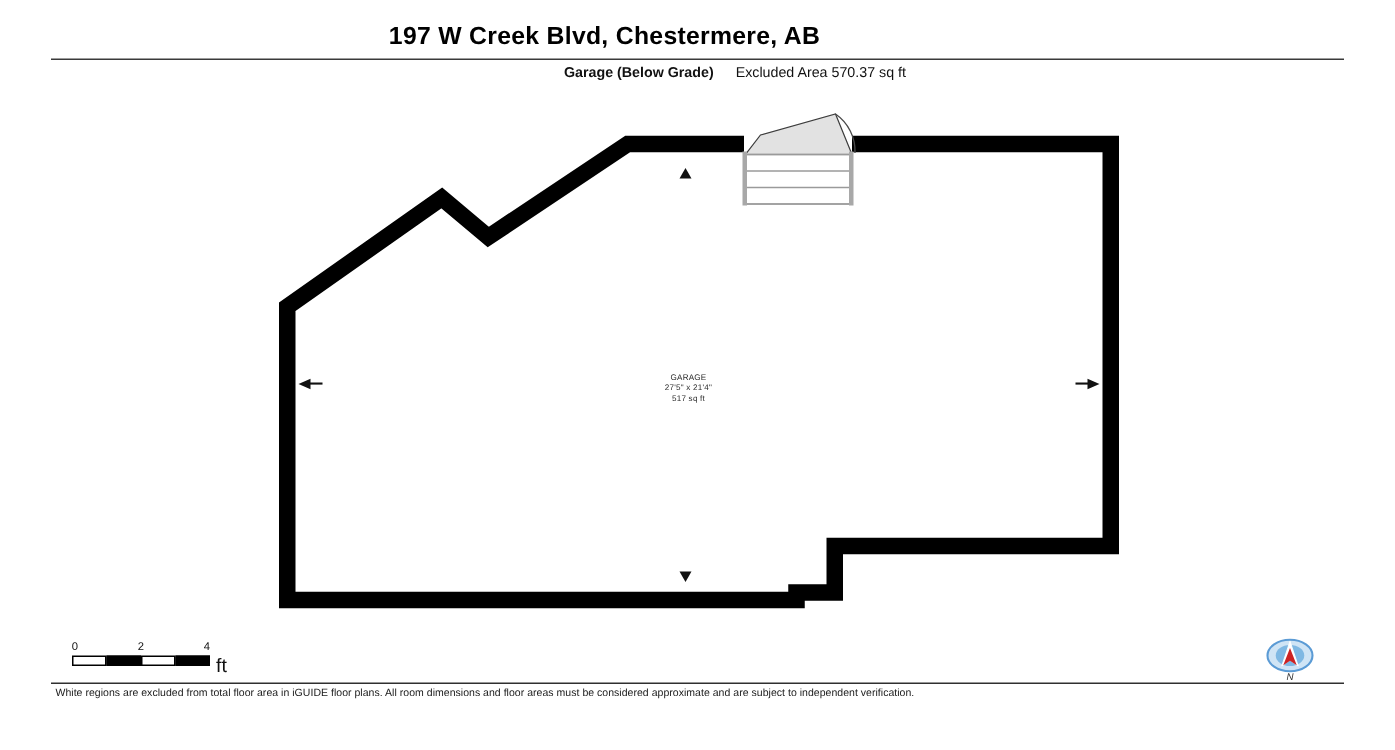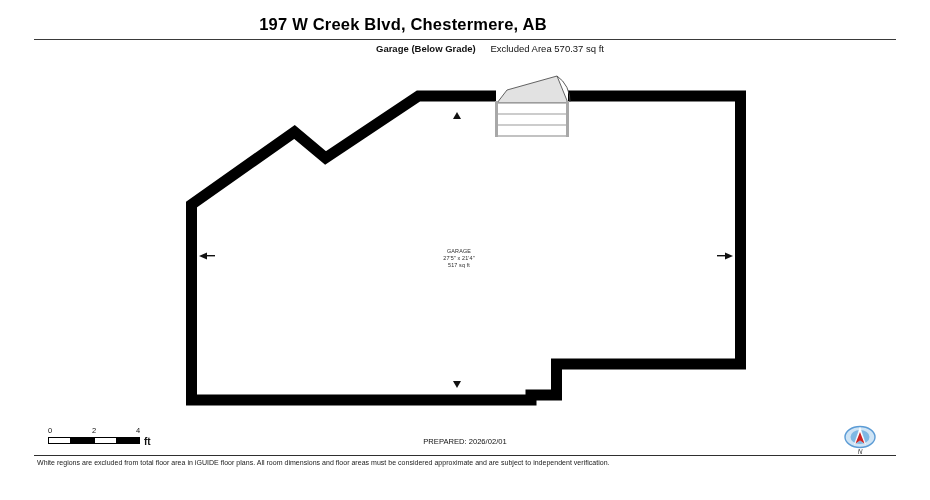--- a/index.html
+++ b/index.html
@@ -100,22 +100,22 @@
     position: absolute;
     font-size: 7.5px;
     color: #111;
     top: -11px;
     transform: translateX(-50%);
   }
   #sb-unit {
     position: absolute;
     left: 96px;
     top: -1px;
-    font-size: 10px;
-    font-weight: bold;
+    font-size: 13px;
+    font-weight: normal;
     color: #111;
   }
 
   #prepared {
     position: absolute;
     top: 437px;
     left: 0;
     width: 930px;
     text-align: center;
     font-size: 7.6px;
@@ -240,21 +240,20 @@
     <div class="sb-seg sb-white" style="left:0px;  width:23px;"></div>
     <div class="sb-seg sb-black" style="left:23px; width:23px;"></div>
     <div class="sb-seg sb-white" style="left:46px; width:23px;"></div>
     <div class="sb-seg sb-black" style="left:69px; width:23px;"></div>
     <span class="sb-tick" style="left:2px;">0</span>
     <span class="sb-tick" style="left:46px;">2</span>
     <span class="sb-tick" style="left:90px;">4</span>
     <span id="sb-unit">ft</span>
   </div>
 
-  <div id="prepared">PREPARED: 2026/02/01</div>
 
   <div id="compass">
     <svg width="44" height="30" viewBox="0 0 44 30" xmlns="http://www.w3.org/2000/svg">
       <ellipse cx="22" cy="13" rx="15" ry="10.5" fill="#cfe4f5" stroke="#5b9bd5" stroke-width="1.4"></ellipse>
       <ellipse cx="22" cy="13" rx="9.5" ry="7" fill="#7fb8e3" stroke="none"></ellipse>
       <path d="M 22 3.5 L 16.5 20 L 22 16 L 27.5 20 Z" fill="#ffffff" stroke="#ffffff" stroke-width="0.6"></path>
       <path d="M 22 8 L 17.5 19.5 L 22 16.5 L 26.5 19.5 Z" fill="#cc2222"></path>
     </svg>
     <div id="compass-n">N</div>
   </div>

